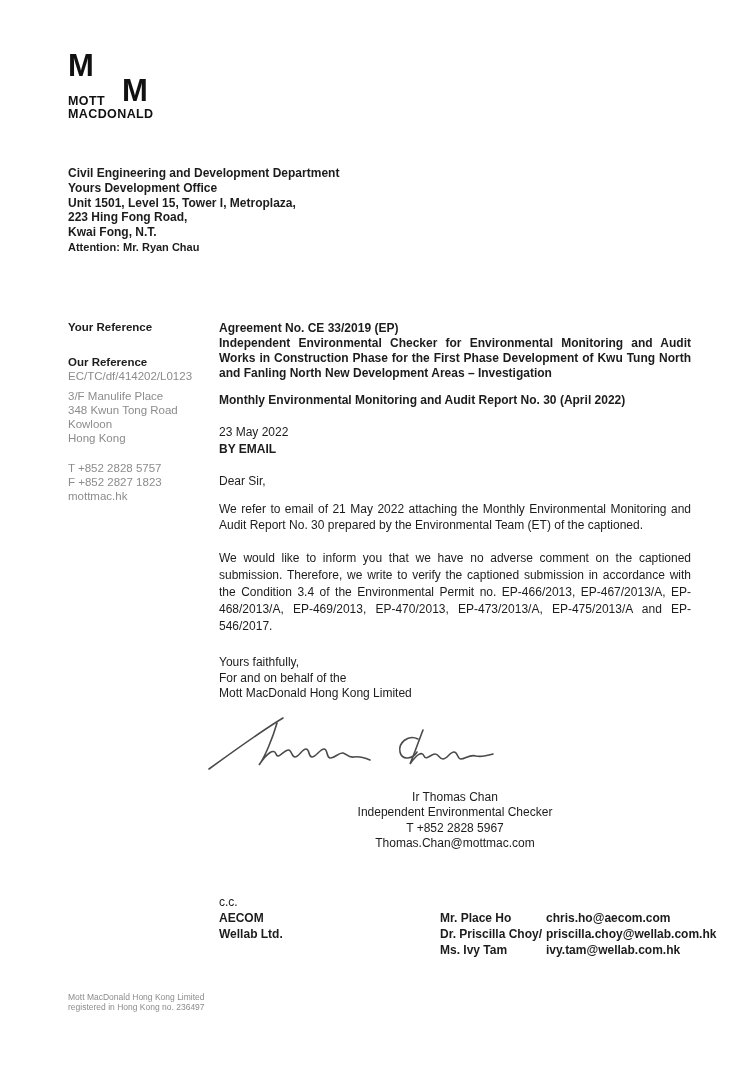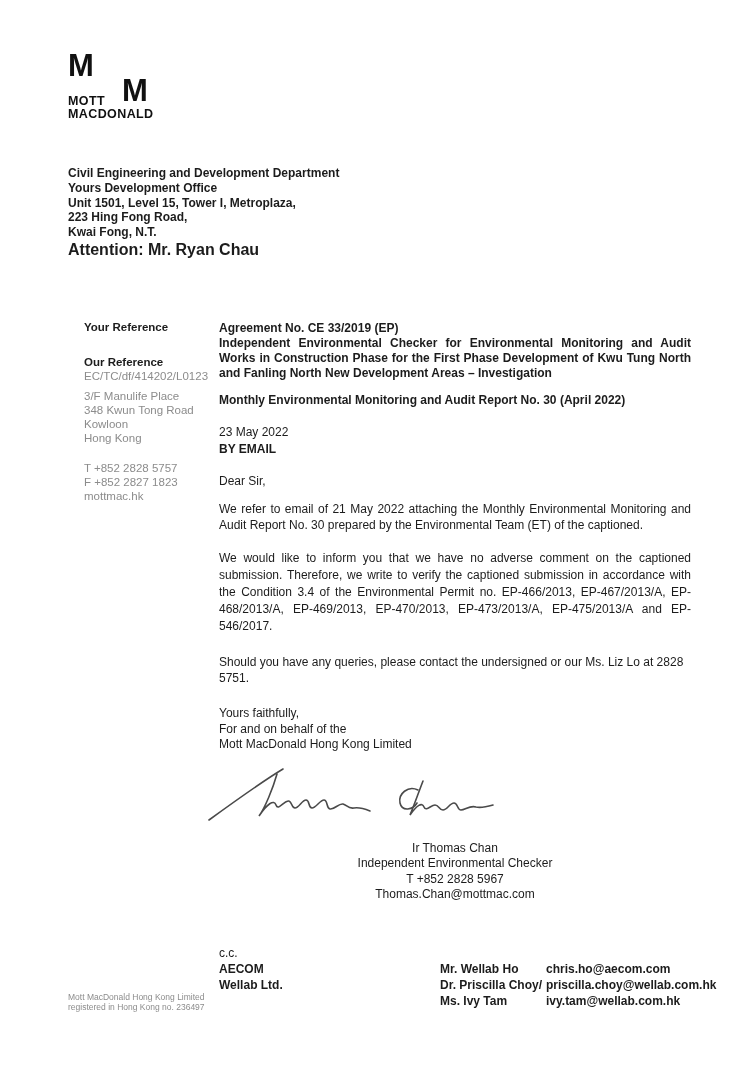--- a/index.html
+++ b/index.html
@@ -14,23 +14,23 @@
   
   .logo{position:absolute;left:68px;top:48px;width:120px;height:80px;}
   .logo-m{position:absolute;font-weight:bold;font-size:31px;line-height:1;color:#111;}
   .logo-m.m1{left:0;top:2px;}
   .logo-m.m2{left:54px;top:27px;}
   .logo-word{position:absolute;left:0;font-weight:bold;font-size:12.5px;line-height:13px;letter-spacing:0.4px;color:#111;}
   .logo-word.w1{top:47px;}
   .logo-word.w2{top:60px;}
   
   .recipient{position:absolute;left:68px;top:166px;font-size:12px;line-height:14.8px;font-weight:bold;}
-  .attention{position:absolute;left:68px;top:241px;font-size:16px;font-weight:bold;}
+  .attention{position:absolute;left:68px;top:241px;font-size:11px;font-weight:bold;}
   
-  .sidebar{position:absolute;left:84px;top:320px;width:150px;font-size:11.5px;line-height:14px;}
+  .sidebar{position:absolute;left:68px;top:320px;width:150px;font-size:11.5px;line-height:14px;}
   .sb-label{font-weight:bold;color:#1c1c1c;}
   .sb-muted{color:#8c8c8c;}
   .sb-gap-lg{height:21px;}
   .sb-gap-sm{height:6px;}
   .sb-gap-md{height:16px;}
   
   .main{position:absolute;left:219px;top:321px;width:472px;font-size:12px;line-height:15.5px;}
   .subject{font-weight:bold;line-height:15px;text-align:justify;}
   .subject .s1{text-align:left;}
   .report-title{font-weight:bold;margin-top:12px;}
@@ -89,21 +89,20 @@
     <div class="subject">
       <div class="s1">Agreement No. CE 33/2019 (EP)</div>
       <div>Independent Environmental Checker for Environmental Monitoring and Audit Works in Construction Phase for the First Phase Development of Kwu Tung North and Fanling North New Development Areas – Investigation</div>
     </div>
     <div class="report-title">Monthly Environmental Monitoring and Audit Report No. 30 (April 2022)</div>
     <div class="letter-date">23 May 2022</div>
     <div class="delivery">BY EMAIL</div>
     <div class="salutation">Dear Sir,</div>
     <div class="para1">We refer to email of 21 May 2022 attaching the Monthly Environmental Monitoring and Audit Report No. 30 prepared by the Environmental Team (ET) of the captioned.</div>
     <div class="para2">We would like to inform you that we have no adverse comment on the captioned submission. Therefore, we write to verify the captioned submission in accordance with the Condition 3.4 of the Environmental Permit no. EP-466/2013, EP-467/2013/A, EP-468/2013/A, EP-469/2013, EP-470/2013, EP-473/2013/A, EP-475/2013/A and EP-546/2017.</div>
-    <div class="para3">Should you have any queries, please contact the undersigned or our Ms. Liz Lo at 2828 5751.</div>
 
     <div class="closing">
       <div>Yours faithfully,</div>
       <div>For and on behalf of the</div>
       <div>Mott MacDonald Hong Kong Limited</div>
     </div>
 
     <div class="sig-wrap">
       <svg width="330" height="62" viewBox="0 0 330 62" fill="none" xmlns="http://www.w3.org/2000/svg">
         <g stroke="#4a4a4a" stroke-width="1.6" stroke-linecap="round" fill="none">
@@ -119,21 +118,21 @@
       <div>Ir Thomas Chan</div>
       <div>Independent Environmental Checker</div>
       <div>T +852 2828 5967</div>
       <div>Thomas.Chan@mottmac.com</div>
     </div>
 
     <div class="cc">
       <div>c.c.</div>
       <div class="cc-grid">
         <div>AECOM</div>
-        <div>Mr. Wellab Ho</div>
+        <div>Mr. Place Ho</div>
         <div>chris.ho@aecom.com</div>
         <div>Wellab Ltd.</div>
         <div>Dr. Priscilla Choy/</div>
         <div>priscilla.choy@wellab.com.hk</div>
         <div></div>
         <div>Ms. Ivy Tam</div>
         <div>ivy.tam@wellab.com.hk</div>
       </div>
     </div>
   </div>

